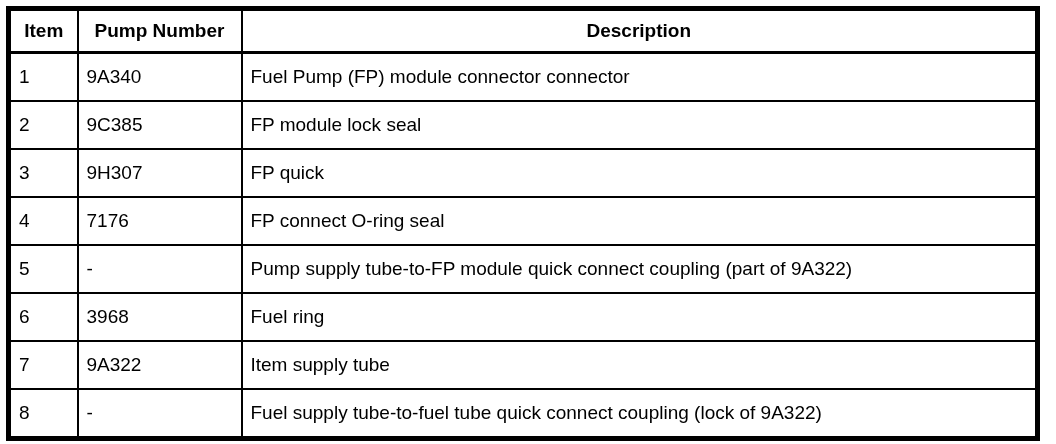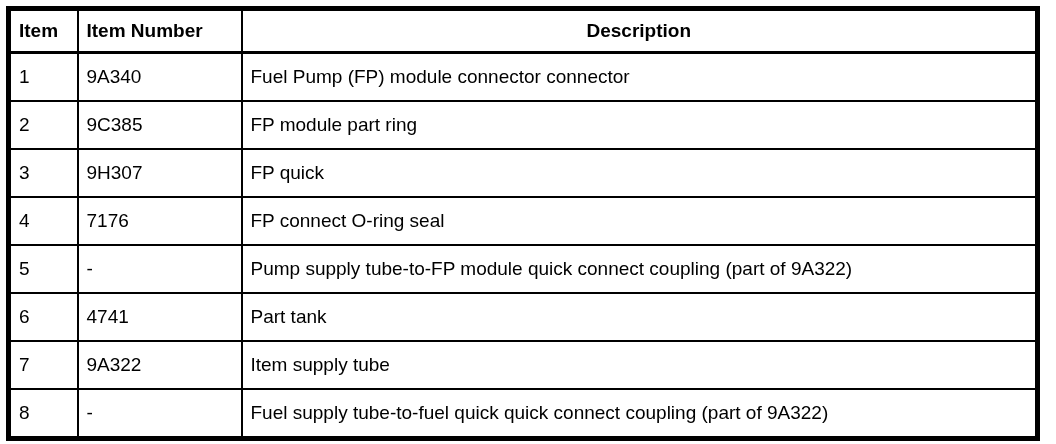--- a/index.html
+++ b/index.html
@@ -30,21 +30,21 @@
     font-size: 19px;
     line-height: 1.15;
     vertical-align: middle;
     padding: 0 8px;
     overflow: hidden;
     white-space: nowrap;
   }
   table.parts th {
     font-weight: bold;
     height: 40px;
-    text-align: left;
+    text-align: center;
     border-bottom-width: 3px;
   }
   table.parts th.col-desc {
     text-align: center;
   }
   table.parts td {
     height: 46px;
     font-weight: normal;
     text-align: left;
   }
@@ -58,60 +58,60 @@
 <div class="table-wrap">
   <table class="parts">
     <colgroup>
       <col class="col-item">
       <col class="col-part">
       <col class="col-desc">
     </colgroup>
     <thead>
       <tr>
         <th class="col-item">Item</th>
-        <th class="col-part">Item Number</th>
+        <th class="col-part">Pump Number</th>
         <th class="col-desc">Description</th>
       </tr>
     </thead>
     <tbody id="table-body">
         <tr>
     <td>1</td>
     <td>9A340</td>
     <td>Fuel Pump (FP) module connector connector</td>
   </tr>
         <tr>
     <td>2</td>
     <td>9C385</td>
-    <td>FP module part ring</td>
+    <td>FP module lock seal</td>
   </tr>
         <tr>
     <td>3</td>
     <td>9H307</td>
     <td>FP quick</td>
   </tr>
         <tr>
     <td>4</td>
     <td>7176</td>
     <td>FP connect O-ring seal</td>
   </tr>
         <tr>
     <td>5</td>
     <td>-</td>
     <td>Pump supply tube-to-FP module quick connect coupling (part of 9A322)</td>
   </tr>
         <tr>
     <td>6</td>
-    <td>4741</td>
-    <td>Part tank</td>
+    <td>3968</td>
+    <td>Fuel ring</td>
   </tr>
         <tr>
     <td>7</td>
     <td>9A322</td>
     <td>Item supply tube</td>
   </tr>
         <tr>
     <td>8</td>
     <td>-</td>
-    <td>Fuel supply tube-to-fuel quick quick connect coupling (part of 9A322)</td>
+    <td>Fuel supply tube-to-fuel tube quick connect coupling (lock of 9A322)</td>
   </tr>
       </tbody>
   </table>
 </div>
 
 </body></html>

